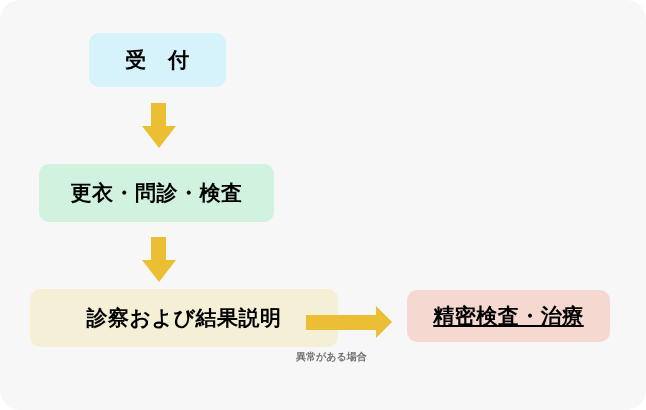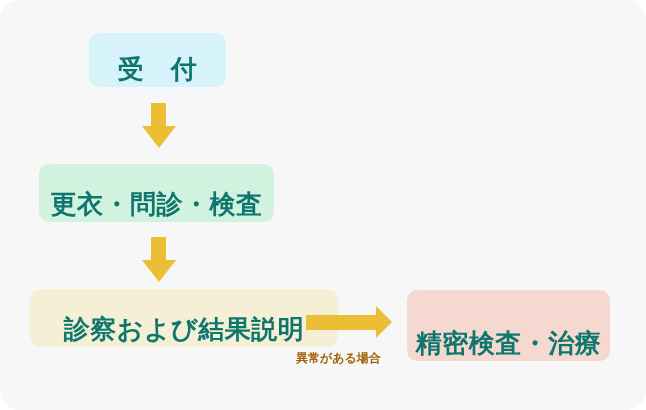--- a/index.html
+++ b/index.html
@@ -13,43 +13,44 @@
     width: 646px;
     height: 410px;
     background: #f7f7f7;
     border-radius: 20px;
     overflow: hidden;
   }
   .node {
     position: absolute;
     border-radius: 10px;
     display: flex;
-    align-items: flex-end;
+    align-items: center;
     justify-content: center;
-    font-size: 26px;
+    font-size: 21px;
     font-weight: bold;
-    color: #0f766e;
+    color: #000000;
     letter-spacing: 0.5px;
     white-space: nowrap;
   }
   .node-reception {
     left: 89px; top: 33px; width: 137px; height: 54px;
     background: #d6f2fb;
   }
   .node-changing {
     left: 39px; top: 164px; width: 235px; height: 58px;
     background: #d0f2de;
   }
   .node-consultation {
     left: 30px; top: 289px; width: 308px; height: 58px;
     background: #f5efd6;
   }
   .node-detailed {
-    left: 407px; top: 290px; width: 203px; height: 71px;
+    left: 407px; top: 290px; width: 203px; height: 52px;
     background: #f5d9d1;
+    text-decoration: underline;
   }
   .arrow-down {
     position: absolute;
     width: 34px; height: 45px;
   }
   .arrow-down .shaft {
     position: absolute;
     left: 9px; top: 0;
     width: 15px; height: 23px;
     background: #ebbe34;
@@ -79,23 +80,23 @@
     position: absolute;
     left: 70px; top: 0;
     width: 0; height: 0;
     border-top: 16px solid transparent;
     border-bottom: 16px solid transparent;
     border-left: 16px solid #ebbe34;
   }
   .branch-label {
     position: absolute;
     left: 296px; top: 350px;
-    font-size: 12px;
+    font-size: 10px;
     font-weight: bold;
-    color: #a16207;
+    color: #737373;
     white-space: nowrap;
   }
 </style>
 </head>
 <body>
 
 <div class="canvas">
 
   <div class="node node-reception">
     <span>受　付</span>

